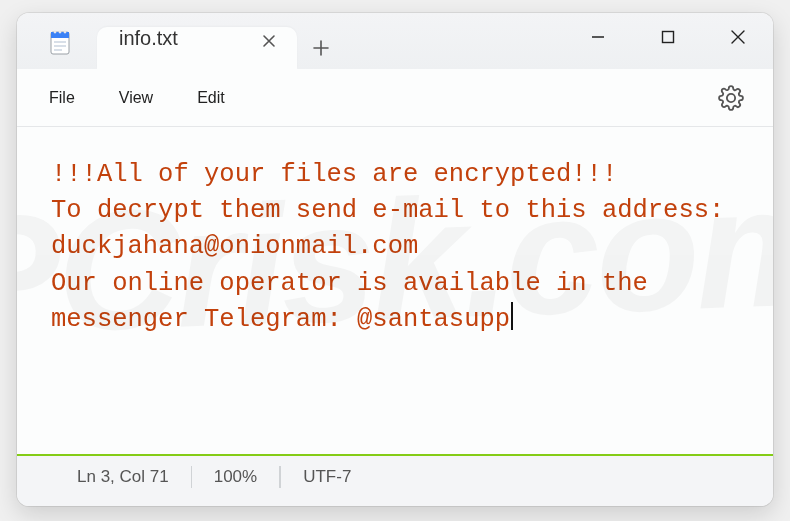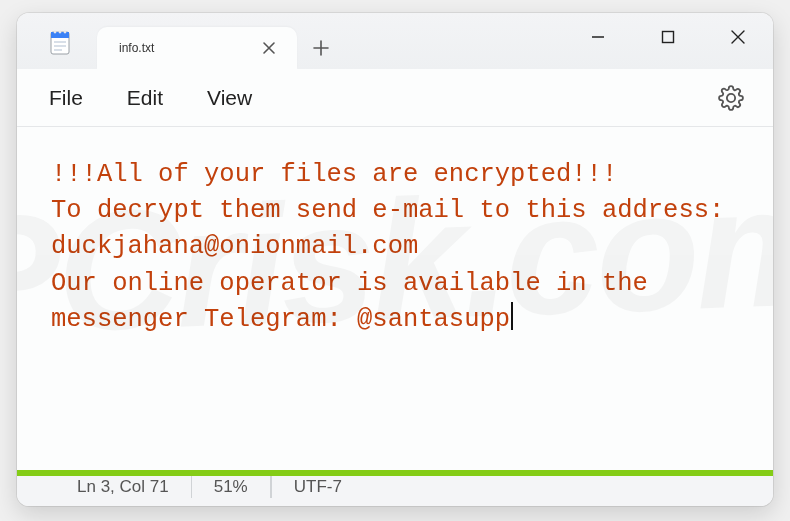--- a/index.html
+++ b/index.html
@@ -36,23 +36,22 @@
     margin: 0 24px 12px 30px;
     display:flex; align-items:center; justify-content:center;
   }
   .tab-strip { display:flex; align-items:flex-end; height:100%; }
   .tab {
     height: 42px;
     min-width: 200px;
     background: #fcfdfd;
     border-radius: 10px 10px 0 0;
     display: flex;
-    align-items: center;
     padding: 0 14px 0 22px;
-    font-size: 12px;
+    font-size: 20px;
     color: #333;
     position: relative;
     box-shadow: 0 -1px 2px rgba(0,0,0,0.03);
   }
   .tab .tab-title { flex:1; }
   .tab .tab-close {
     width:28px; height:28px;
     display:flex; align-items:center; justify-content:center;
     border-radius:4px; cursor:pointer; color:#555;
   }
@@ -72,21 +71,21 @@
   }
   .menubar {
     height: 58px;
     display:flex; align-items:center;
     padding: 0 10px;
     border-bottom: 1px solid #e5e7e9;
     background:#fcfdfd;
   }
   .menu-item {
     padding: 8px 22px;
-    font-size: 21px;
+    font-size: 16px;
     color:#222;
     cursor:pointer;
     border-radius:6px;
   }
   .menubar .spacer { flex:1; }
   .settings-btn {
     width:44px; height:44px;
     display:flex; align-items:center; justify-content:center;
     cursor:pointer; color:#444;
     margin-right:10px;
@@ -104,23 +103,23 @@
     position:relative;
   }
   .caret {
     display:inline-block;
     width:1.5px; height:28px;
     background:#111;
     vertical-align: -4px;
     margin-left:1px;
   }
   .statusbar {
-    height: 36px;
+    height: 52px;
     background:#f4f5f7;
-    border-top:6px solid #84cc16;
+    border-top:2px solid #84cc16;
     display:flex; align-items:center;
     font-size:17px; color:#555;
     padding: 0 20px 8px 38px;
   }
   .sb-cell { padding:0 22px; position:relative; }
   .sb-sep {
     width:1px; height:22px; background:#d0d3d6;
   }
   
   .watermark {
@@ -184,38 +183,38 @@
       <div class="wc-btn">
         <svg width="16" height="16" viewBox="0 0 16 16">
             <path d="M2 2 L14 14 M14 2 L2 14" stroke="#222" stroke-width="1.4" stroke-linecap="round"></path>
           </svg>
       </div>
     </div>
   </div>
 
   <div class="menubar">
     <div class="menu-item">File</div>
+    <div class="menu-item">View</div>
     <div class="menu-item">Edit</div>
-    <div class="menu-item">View</div>
     <div class="spacer"></div>
     <div class="settings-btn">
       <svg width="26" height="26" viewBox="0 0 24 24">
         <path fill="none" stroke="#555" stroke-width="1.7" d="M12 8.2a3.8 3.8 0 1 0 0 7.6 3.8 3.8 0 0 0 0-7.6z"></path>
         <path fill="none" stroke="#555" stroke-width="1.7" stroke-linejoin="round" d="M19.4 15a1.7 1.7 0 0 0 .34 1.87l.06.06a2 2 0 1 1-2.83 2.83l-.06-.06a1.7 1.7 0 0 0-1.87-.34 1.7 1.7 0 0 0-1 1.56V21a2 2 0 0 1-4 0v-.09a1.7 1.7 0 0 0-1.11-1.56 1.7 1.7 0 0 0-1.87.34l-.06.06a2 2 0 1 1-2.83-2.83l.06-.06a1.7 1.7 0 0 0 .34-1.87 1.7 1.7 0 0 0-1.56-1H3a2 2 0 0 1 0-4h.09a1.7 1.7 0 0 0 1.56-1.11 1.7 1.7 0 0 0-.34-1.87l-.06-.06A2 2 0 1 1 7.08 4.2l.06.06a1.7 1.7 0 0 0 1.87.34H9a1.7 1.7 0 0 0 1-1.56V3a2 2 0 0 1 4 0v.09a1.7 1.7 0 0 0 1 1.56 1.7 1.7 0 0 0 1.87-.34l.06-.06a2 2 0 1 1 2.83 2.83l-.06.06a1.7 1.7 0 0 0-.34 1.87V9a1.7 1.7 0 0 0 1.56 1H21a2 2 0 0 1 0 4h-.09a1.7 1.7 0 0 0-1.56 1z"></path>
       </svg>
     </div>
   </div>
 
   <div class="editor"><span>!!!All of your files are encrypted!!!
 To decrypt them send e-mail to this address: duckjahana@onionmail.com
 Our online operator is available in the messenger Telegram: @santasupp</span><span class="caret"></span></div>
 
   <div class="statusbar">
     <div class="sb-cell">Ln 3, Col 71</div>
     <div class="sb-sep"></div>
-    <div class="sb-cell">51%</div>
+    <div class="sb-cell">100%</div>
     <div class="sb-sep"></div>
     <div class="sb-sep"></div>
     <div class="sb-cell">UTF-7</div>
   </div>
 
   <div class="watermark">PCrisk.com</div>
 </div>
 
 </body></html>

